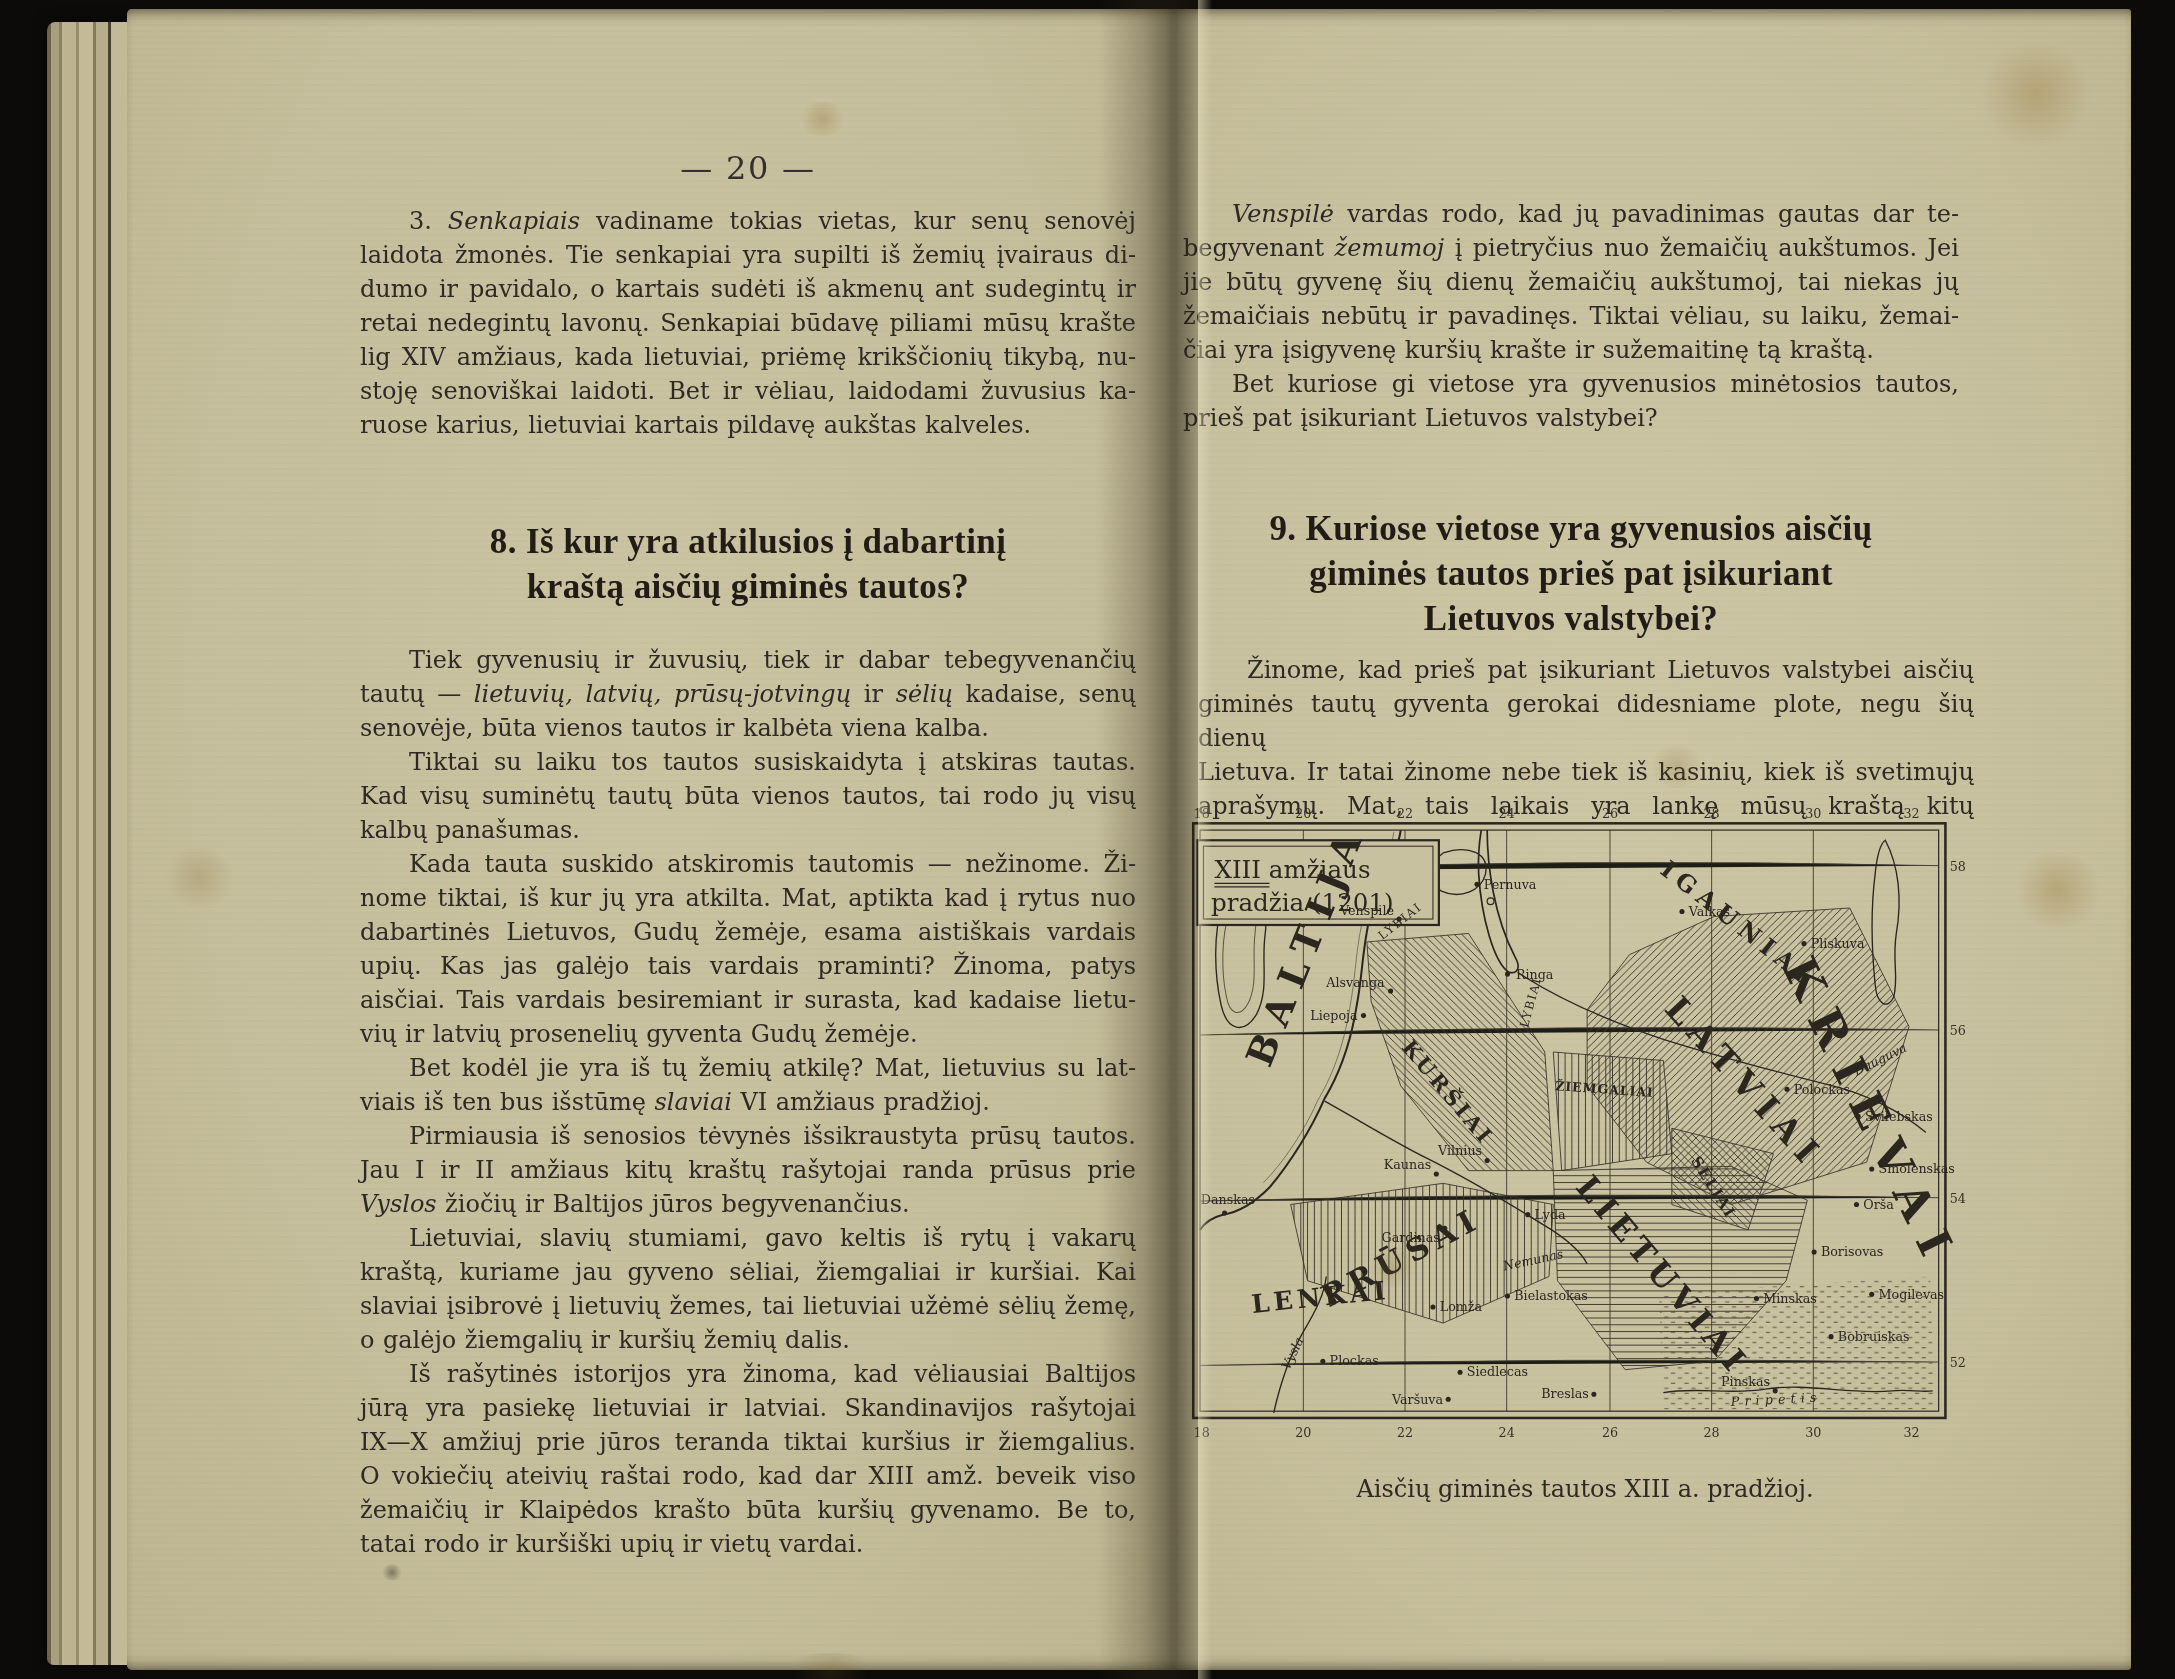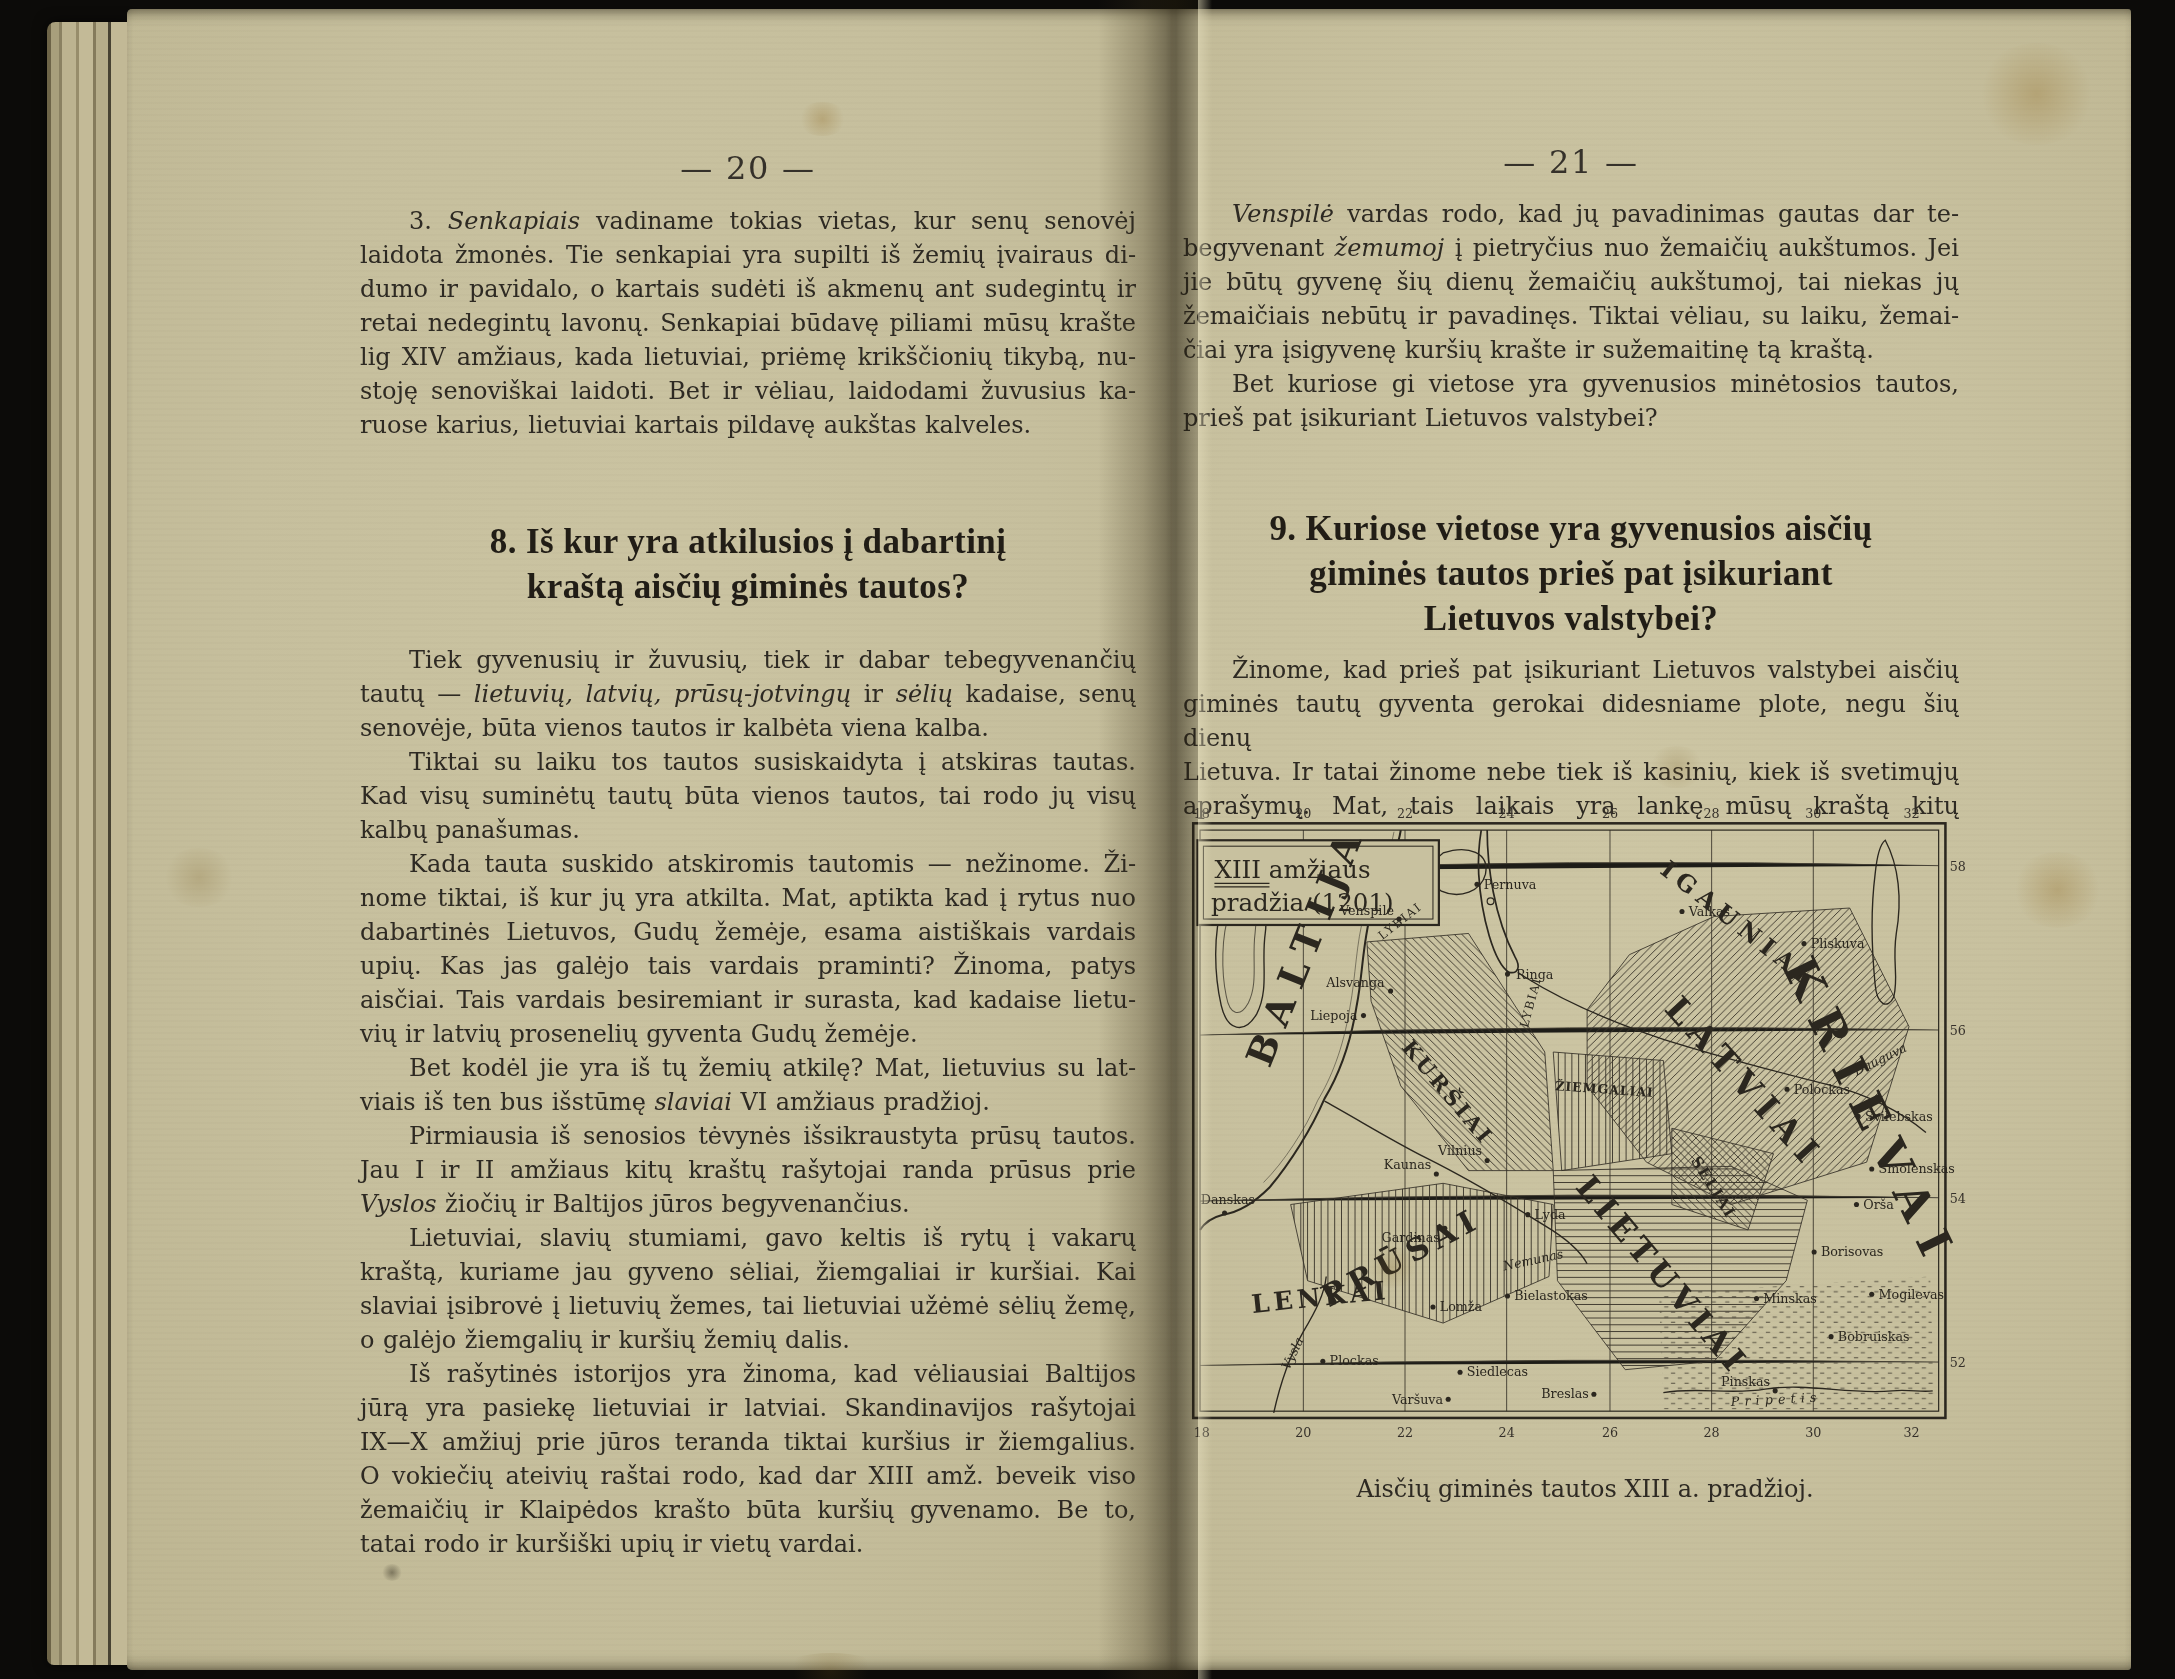--- a/index.html
+++ b/index.html
@@ -125,21 +125,20 @@
         </div>
       </div>
 
     <div class="smudge" style="left:254px;top:1555px;"></div>
     <div class="stain s1" style="left:670px;top:93px;width:51px;height:34px;"></div>
     <div class="stain s2" style="left:34px;top:839px;width:76px;height:59px;"></div>
     <div class="stain s2" style="left:653px;top:1644px;width:102px;height:34px;"></div>
   </div>
 
   <div id="page-right" class="page">
-    <div class="pagenum" style="left:11px;top:134px;">— 21 —</div>
 
     <div class="textcol" style="left:11px;top:188px;">
         <div class="para">
           <div class="tline first"><i>Venspilė</i> vardas rodo, kad jų pavadinimas gautas dar te-</div>
           <div class="tline">begyvenant <i>žemumoj</i> į pietryčius nuo žemaičių aukštumos. Jei</div>
           <div class="tline">jie būtų gyvenę šių dienų žemaičių aukštumoj, tai niekas jų</div>
           <div class="tline">žemaičiais nebūtų ir pavadinęs. Tiktai vėliau, su laiku, žemai-</div>
           <div class="tline last">čiai yra įsigyvenę kuršių krašte ir sužemaitinę tą kraštą.</div>
         </div>
         <div class="para">
@@ -147,21 +146,21 @@
           <div class="tline last">prieš pat įsikuriant Lietuvos valstybei?</div>
         </div>
       </div>
 
     <div class="textcol heading" style="left:11px;top:497px;">
         <div class="hline">9.  Kuriose vietose yra gyvenusios aisčių</div>
         <div class="hline">giminės tautos prieš pat įsikuriant</div>
         <div class="hline">Lietuvos valstybei?</div>
       </div>
 
-    <div class="textcol" style="left:11px;top:644px;">
+    <div class="textcol" style="left:26px;top:644px;">
         <div class="para">
           <div class="tline first">Žinome, kad prieš pat įsikuriant Lietuvos valstybei aisčių</div>
           <div class="tline">giminės tautų gyventa gerokai didesniame plote, negu šių dienų</div>
           <div class="tline">Lietuva. Ir tatai žinome nebe tiek iš kasinių, kiek iš svetimųjų</div>
           <div class="tline">aprašymų. Mat, tais laikais yra lankę mūsų kraštą kitų</div>
         </div>
       </div>
 
     <svg class="map" style="left:17px;top:797px;" width="792" height="653" viewBox="0 0 935 770">
       <defs>

